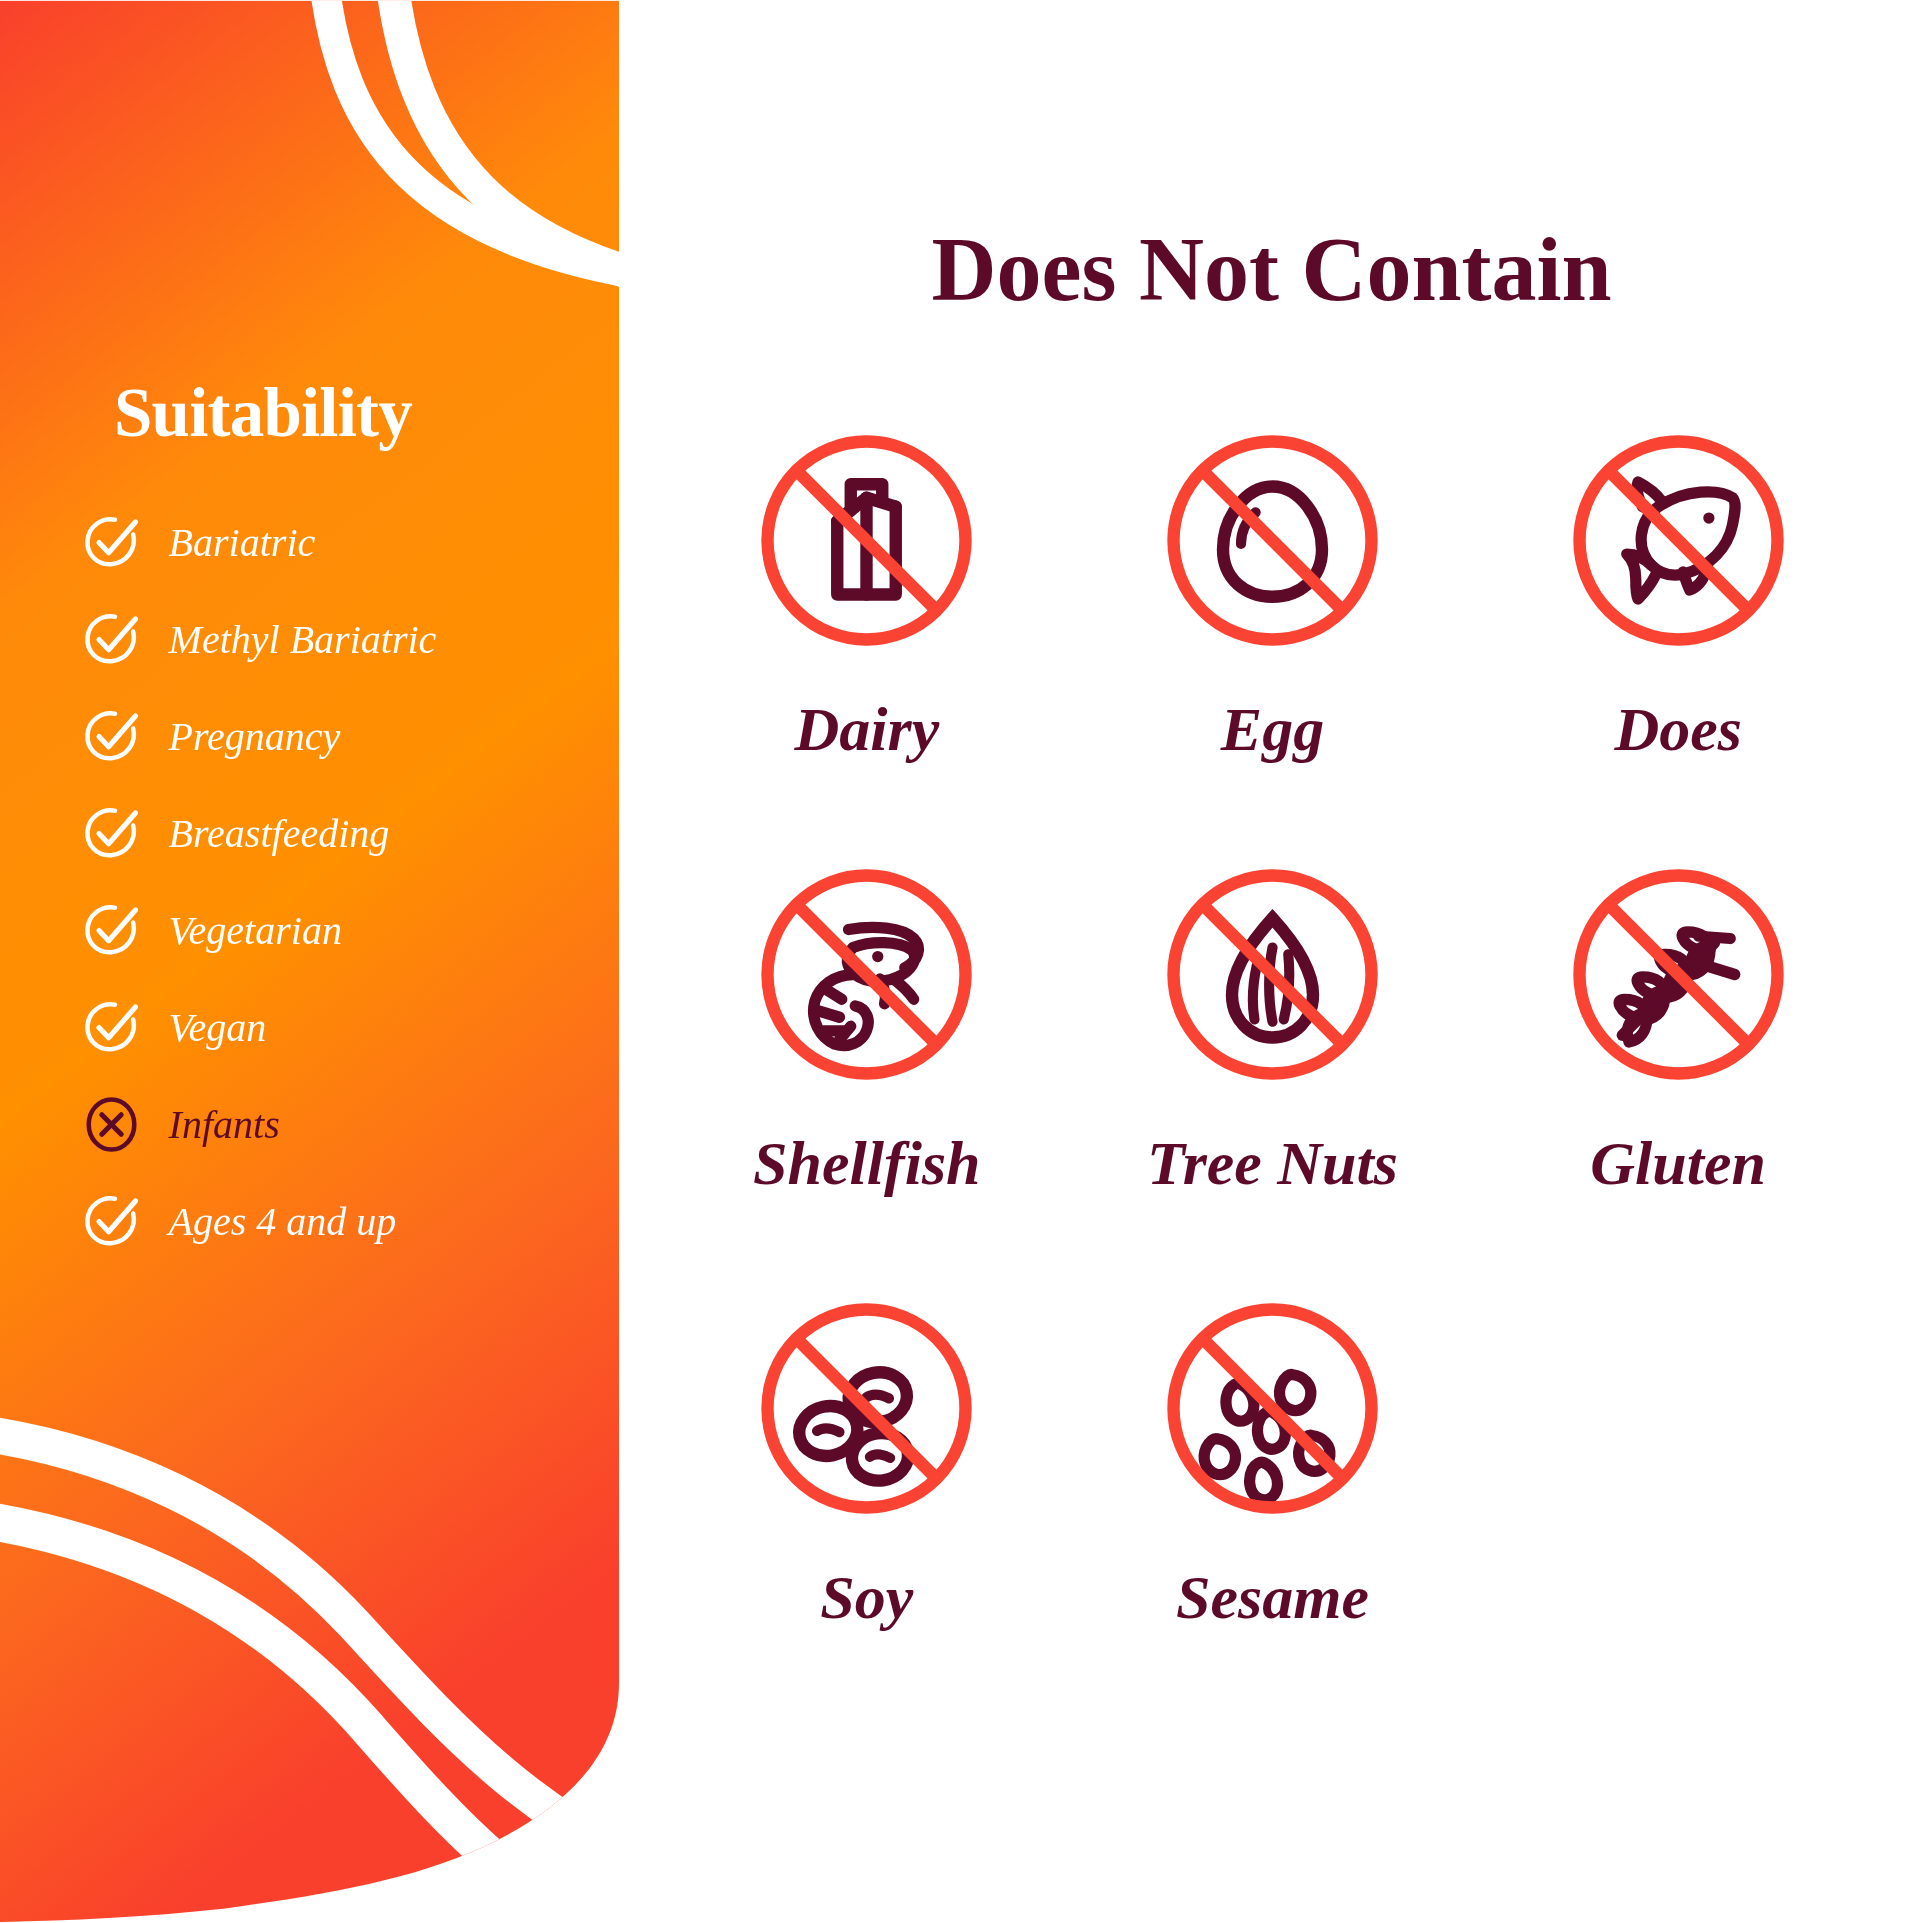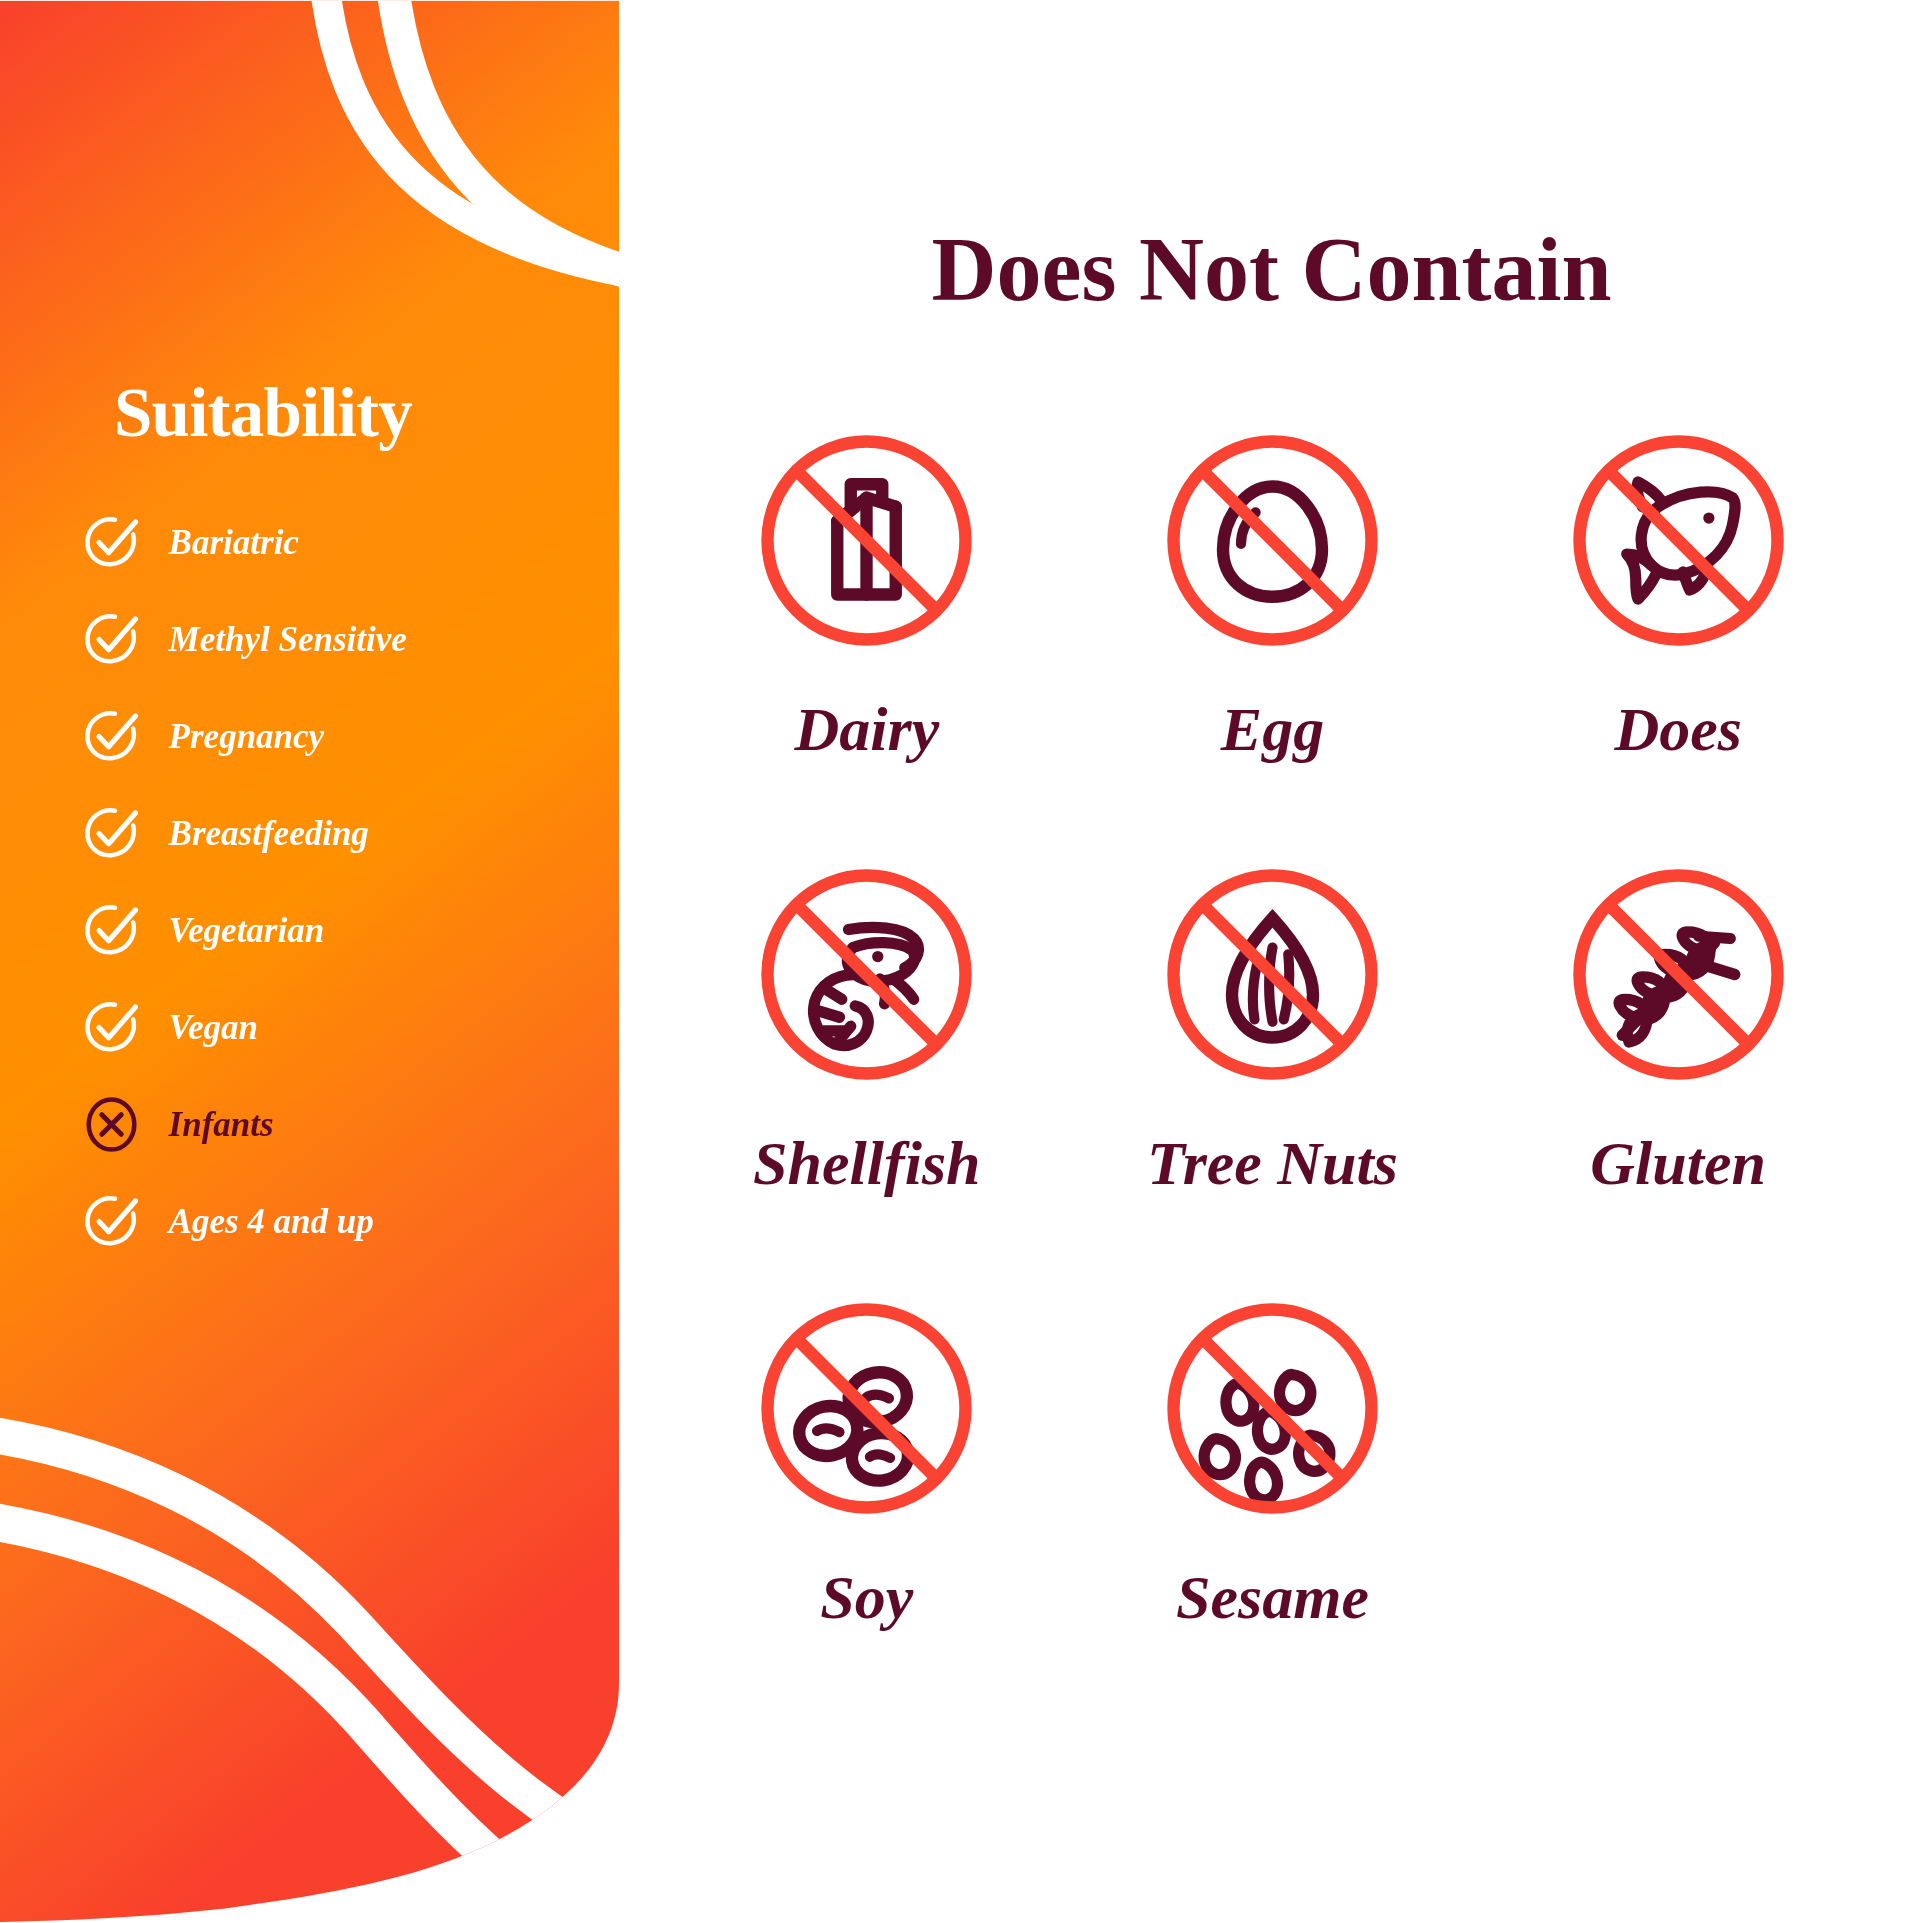--- a/index.html
+++ b/index.html
@@ -49,22 +49,22 @@
     margin-bottom:22px;
   }
   .suit-icon {
     width:57px; height:57px;
     flex:0 0 57px;
     margin-right:28.6px;
     display:block;
   }
   .suit-label {
     color:#ffffff;
-    font-size:35px;
-    font-weight:bold;
+    font-size:40px;
+    font-weight:normal;
     font-style:italic;
     white-space:nowrap;
     line-height:1;
   }
   .suit-item.negative .suit-label { color:#5C0A28; }
 
   
   #main-area {
     position:absolute;
     left:619px; top:0;
@@ -155,21 +155,21 @@
           <path d="M28 50 L45 68 L92 14" fill="none" stroke="#FFFFFF" stroke-width="9" stroke-linecap="round" stroke-linejoin="round"></path>
         </svg>
         <div class="suit-label">Bariatric</div>
       </div>
 
       <div class="suit-item">
         <svg class="suit-icon" viewBox="0 0 100 100">
           <path d="M88 36 C94 62 76 86 50 88 C24 90 6 70 8 46 C10 22 32 6 56 10" fill="none" stroke="#FFFFFF" stroke-width="8" stroke-linecap="round"></path>
           <path d="M28 50 L45 68 L92 14" fill="none" stroke="#FFFFFF" stroke-width="9" stroke-linecap="round" stroke-linejoin="round"></path>
         </svg>
-        <div class="suit-label">Methyl Sensitive</div>
+        <div class="suit-label">Methyl Bariatric</div>
       </div>
 
       <div class="suit-item">
         <svg class="suit-icon" viewBox="0 0 100 100">
           <path d="M88 36 C94 62 76 86 50 88 C24 90 6 70 8 46 C10 22 32 6 56 10" fill="none" stroke="#FFFFFF" stroke-width="8" stroke-linecap="round"></path>
           <path d="M28 50 L45 68 L92 14" fill="none" stroke="#FFFFFF" stroke-width="9" stroke-linecap="round" stroke-linejoin="round"></path>
         </svg>
         <div class="suit-label">Pregnancy</div>
       </div>
 

